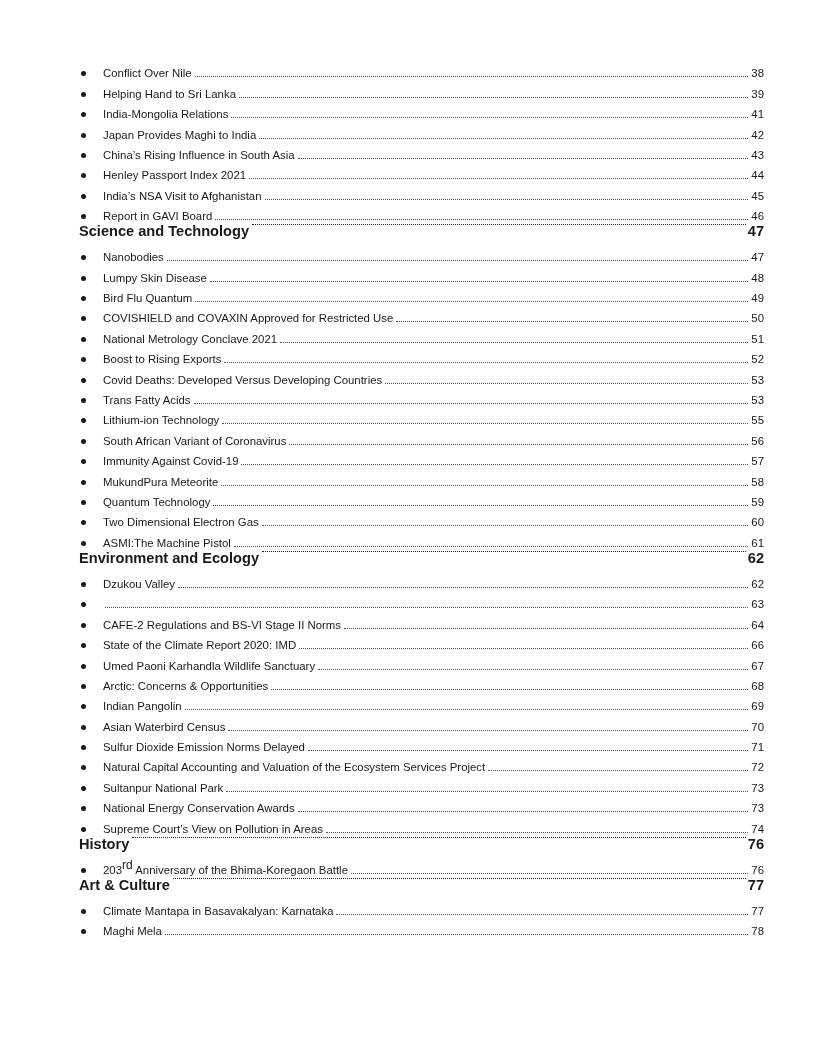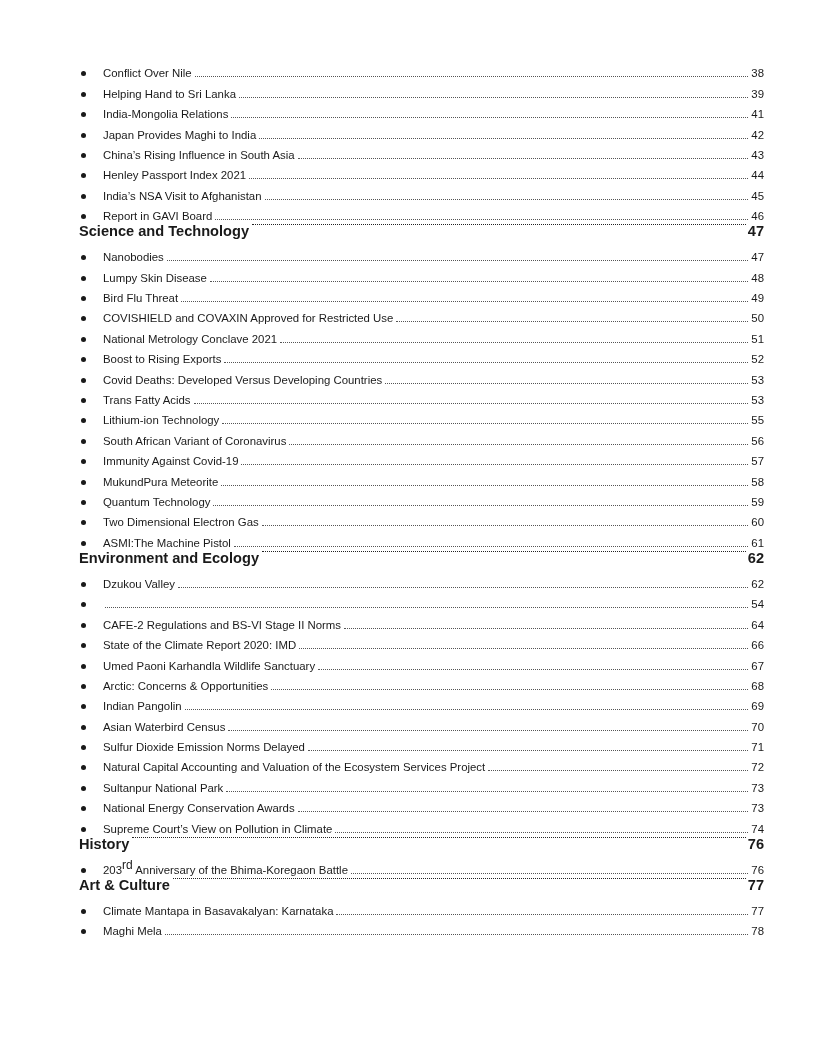--- a/index.html
+++ b/index.html
@@ -87,21 +87,21 @@
         <span class="page-no">47</span>
       </div>
     <div class="entry">
         <span class="bullet"></span>
         <span class="title">Lumpy Skin Disease</span>
         <span class="leader"></span>
         <span class="page-no">48</span>
       </div>
     <div class="entry">
         <span class="bullet"></span>
-        <span class="title">Bird Flu Threat</span>
+        <span class="title">Bird Flu Quantum</span>
         <span class="leader"></span>
         <span class="page-no">49</span>
       </div>
     <div class="entry">
         <span class="bullet"></span>
         <span class="title">COVISHIELD and COVAXIN Approved for Restricted Use</span>
         <span class="leader"></span>
         <span class="page-no">50</span>
       </div>
     <div class="entry">
@@ -180,21 +180,21 @@
       </div>
     <div class="entry">
         <span class="bullet"></span>
         <span class="title">Dzukou Valley</span>
         <span class="leader"></span>
         <span class="page-no">62</span>
       </div>
     <div class="entry">
         <span class="bullet"></span>
         <span class="leader"></span>
-        <span class="page-no">54</span>
+        <span class="page-no">63</span>
       </div>
     <div class="entry">
         <span class="bullet"></span>
         <span class="title">CAFE-2 Regulations and BS-VI Stage II Norms</span>
         <span class="leader"></span>
         <span class="page-no">64</span>
       </div>
     <div class="entry">
         <span class="bullet"></span>
         <span class="title">State of the Climate Report 2020: IMD</span>
@@ -244,21 +244,21 @@
         <span class="page-no">73</span>
       </div>
     <div class="entry">
         <span class="bullet"></span>
         <span class="title">National Energy Conservation Awards</span>
         <span class="leader"></span>
         <span class="page-no">73</span>
       </div>
     <div class="entry">
         <span class="bullet"></span>
-        <span class="title">Supreme Court’s View on Pollution in Climate</span>
+        <span class="title">Supreme Court’s View on Pollution in Areas</span>
         <span class="leader"></span>
         <span class="page-no">74</span>
       </div>
   </div>
 
   <div>
     <div class="section group-first-section">
         <span class="title">History</span>
         <span class="leader"></span>
         <span class="page-no">76</span>

